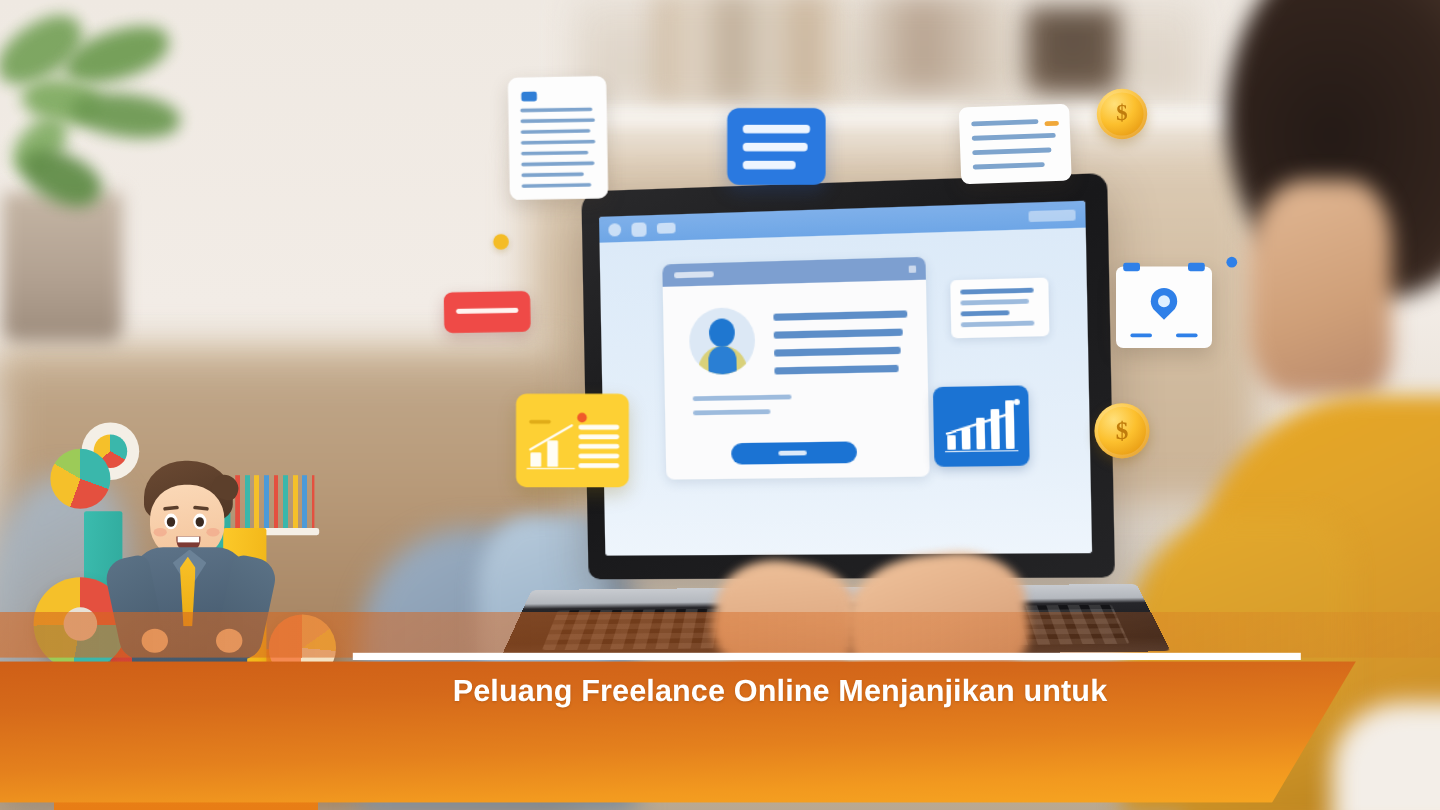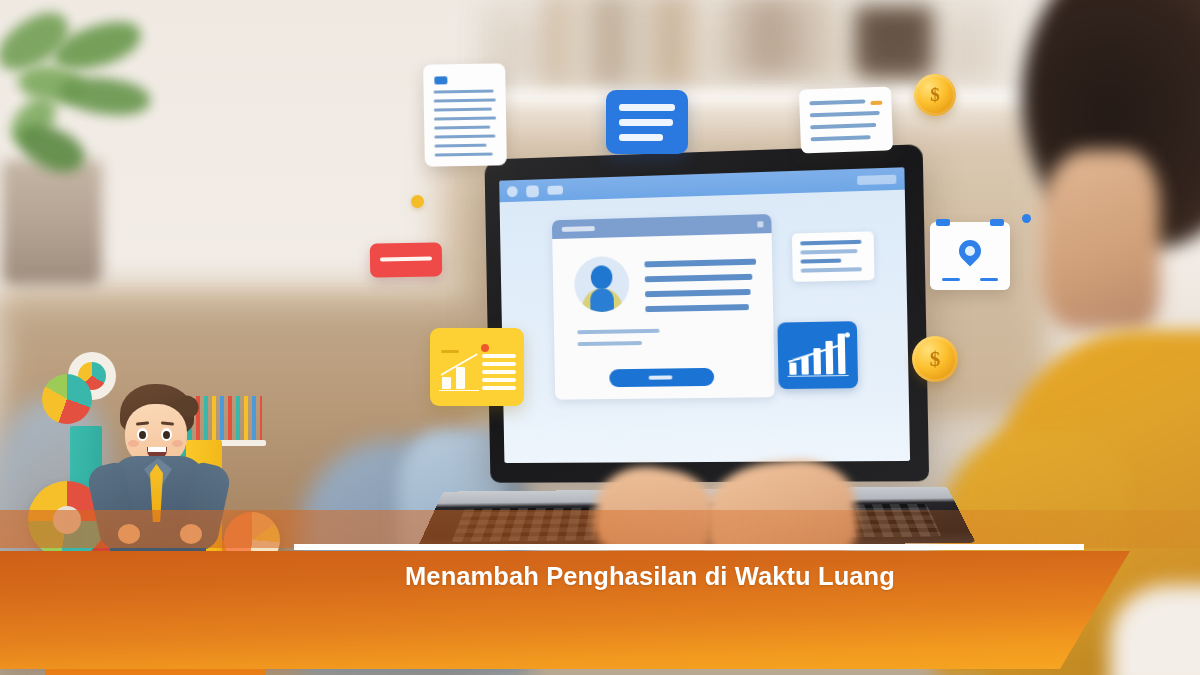--- a/index.html
+++ b/index.html
@@ -619,16 +619,16 @@
 
   <div class="band-soft"></div>
   <span class="sparkle sp1"><span class="sp-core"></span></span>
   <span class="sparkle sp2"><span class="sp-core"></span></span>
   <span class="sparkle sp4"><span class="sp-core"></span></span>
   <span class="sparkle sp3"><span class="sp-core"></span></span>
   <div class="white-rule"></div>
 
   <div class="title-banner"></div>
   <div class="banner-title">
-    <div>Menambah Penghasilan di Waktu Luang</div>
+    <div>Peluang Freelance Online Menjanjikan untuk</div>
   </div>
 
 </div>
 
 </body></html>

